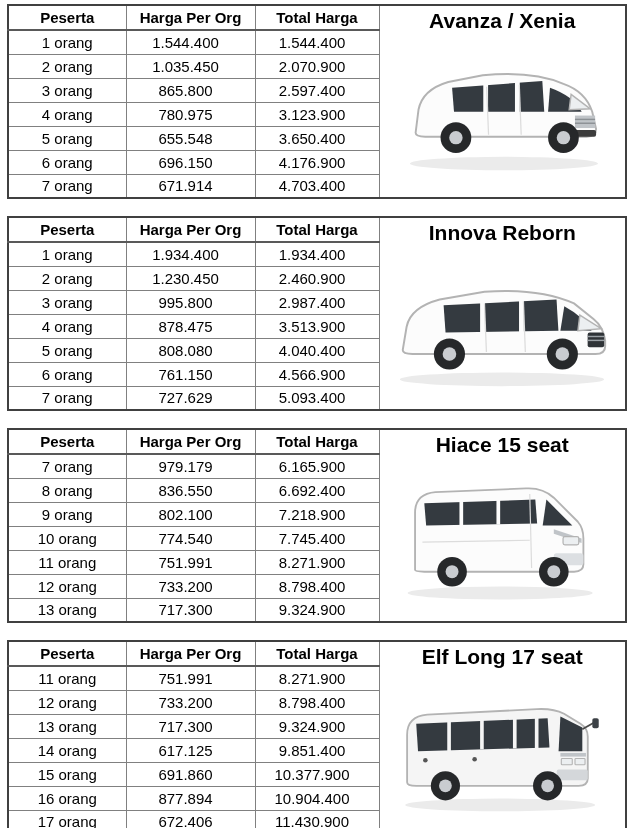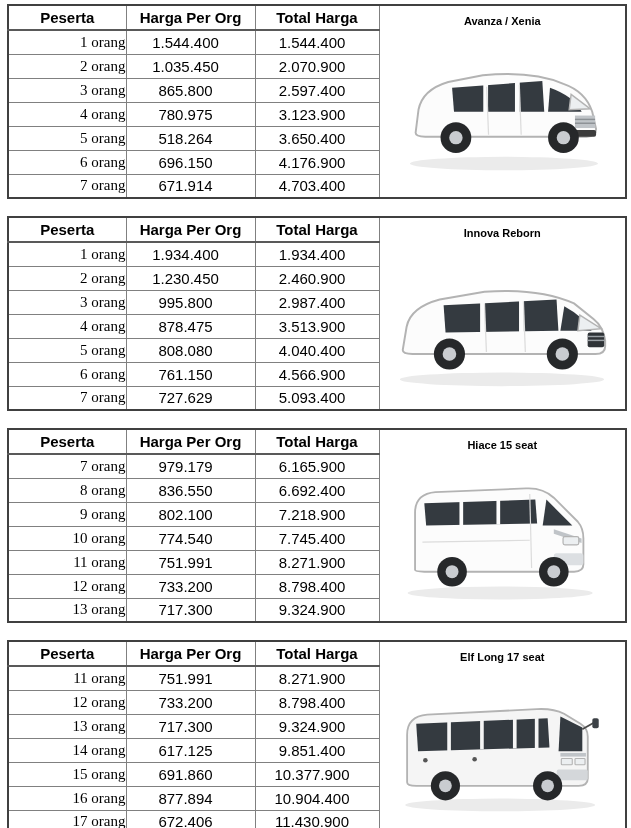--- a/index.html
+++ b/index.html
@@ -39,30 +39,30 @@
     white-space: nowrap;
     background: #ffffff;
   }
   tr.hdr { height: 25px; }
   tr.row { height: 24px; }
   .price-table th {
     font-weight: 700;
     text-align: center;
     border-bottom: 2px solid #595959;
   }
-  td.p { text-align: right; font-family: Liberation Serif, serif; }
+  td.p { text-align: center; }
   td.n { text-align: center; padding-right: 10px; }
   td.vcell {
     vertical-align: top;
     text-align: center;
     padding: 0;
   }
   .vtitle {
     font-weight: 700;
-    font-size: 11px;
+    font-size: 21px;
     padding-top: 5px;
     line-height: 20px;
   }
   svg.vimg { display: block; margin: 2px auto 0 auto; }
 </style>
 </head>
 <body>
 
 <div class="page">
 
@@ -116,21 +116,21 @@
       <td class="n">865.800</td>
       <td class="n">2.597.400</td>
     </tr>
     <tr class="row">
       <td class="p">4 orang</td>
       <td class="n">780.975</td>
       <td class="n">3.123.900</td>
     </tr>
     <tr class="row">
       <td class="p">5 orang</td>
-      <td class="n">518.264</td>
+      <td class="n">655.548</td>
       <td class="n">3.650.400</td>
     </tr>
     <tr class="row">
       <td class="p">6 orang</td>
       <td class="n">696.150</td>
       <td class="n">4.176.900</td>
     </tr>
     <tr class="row">
       <td class="p">7 orang</td>
       <td class="n">671.914</td>

